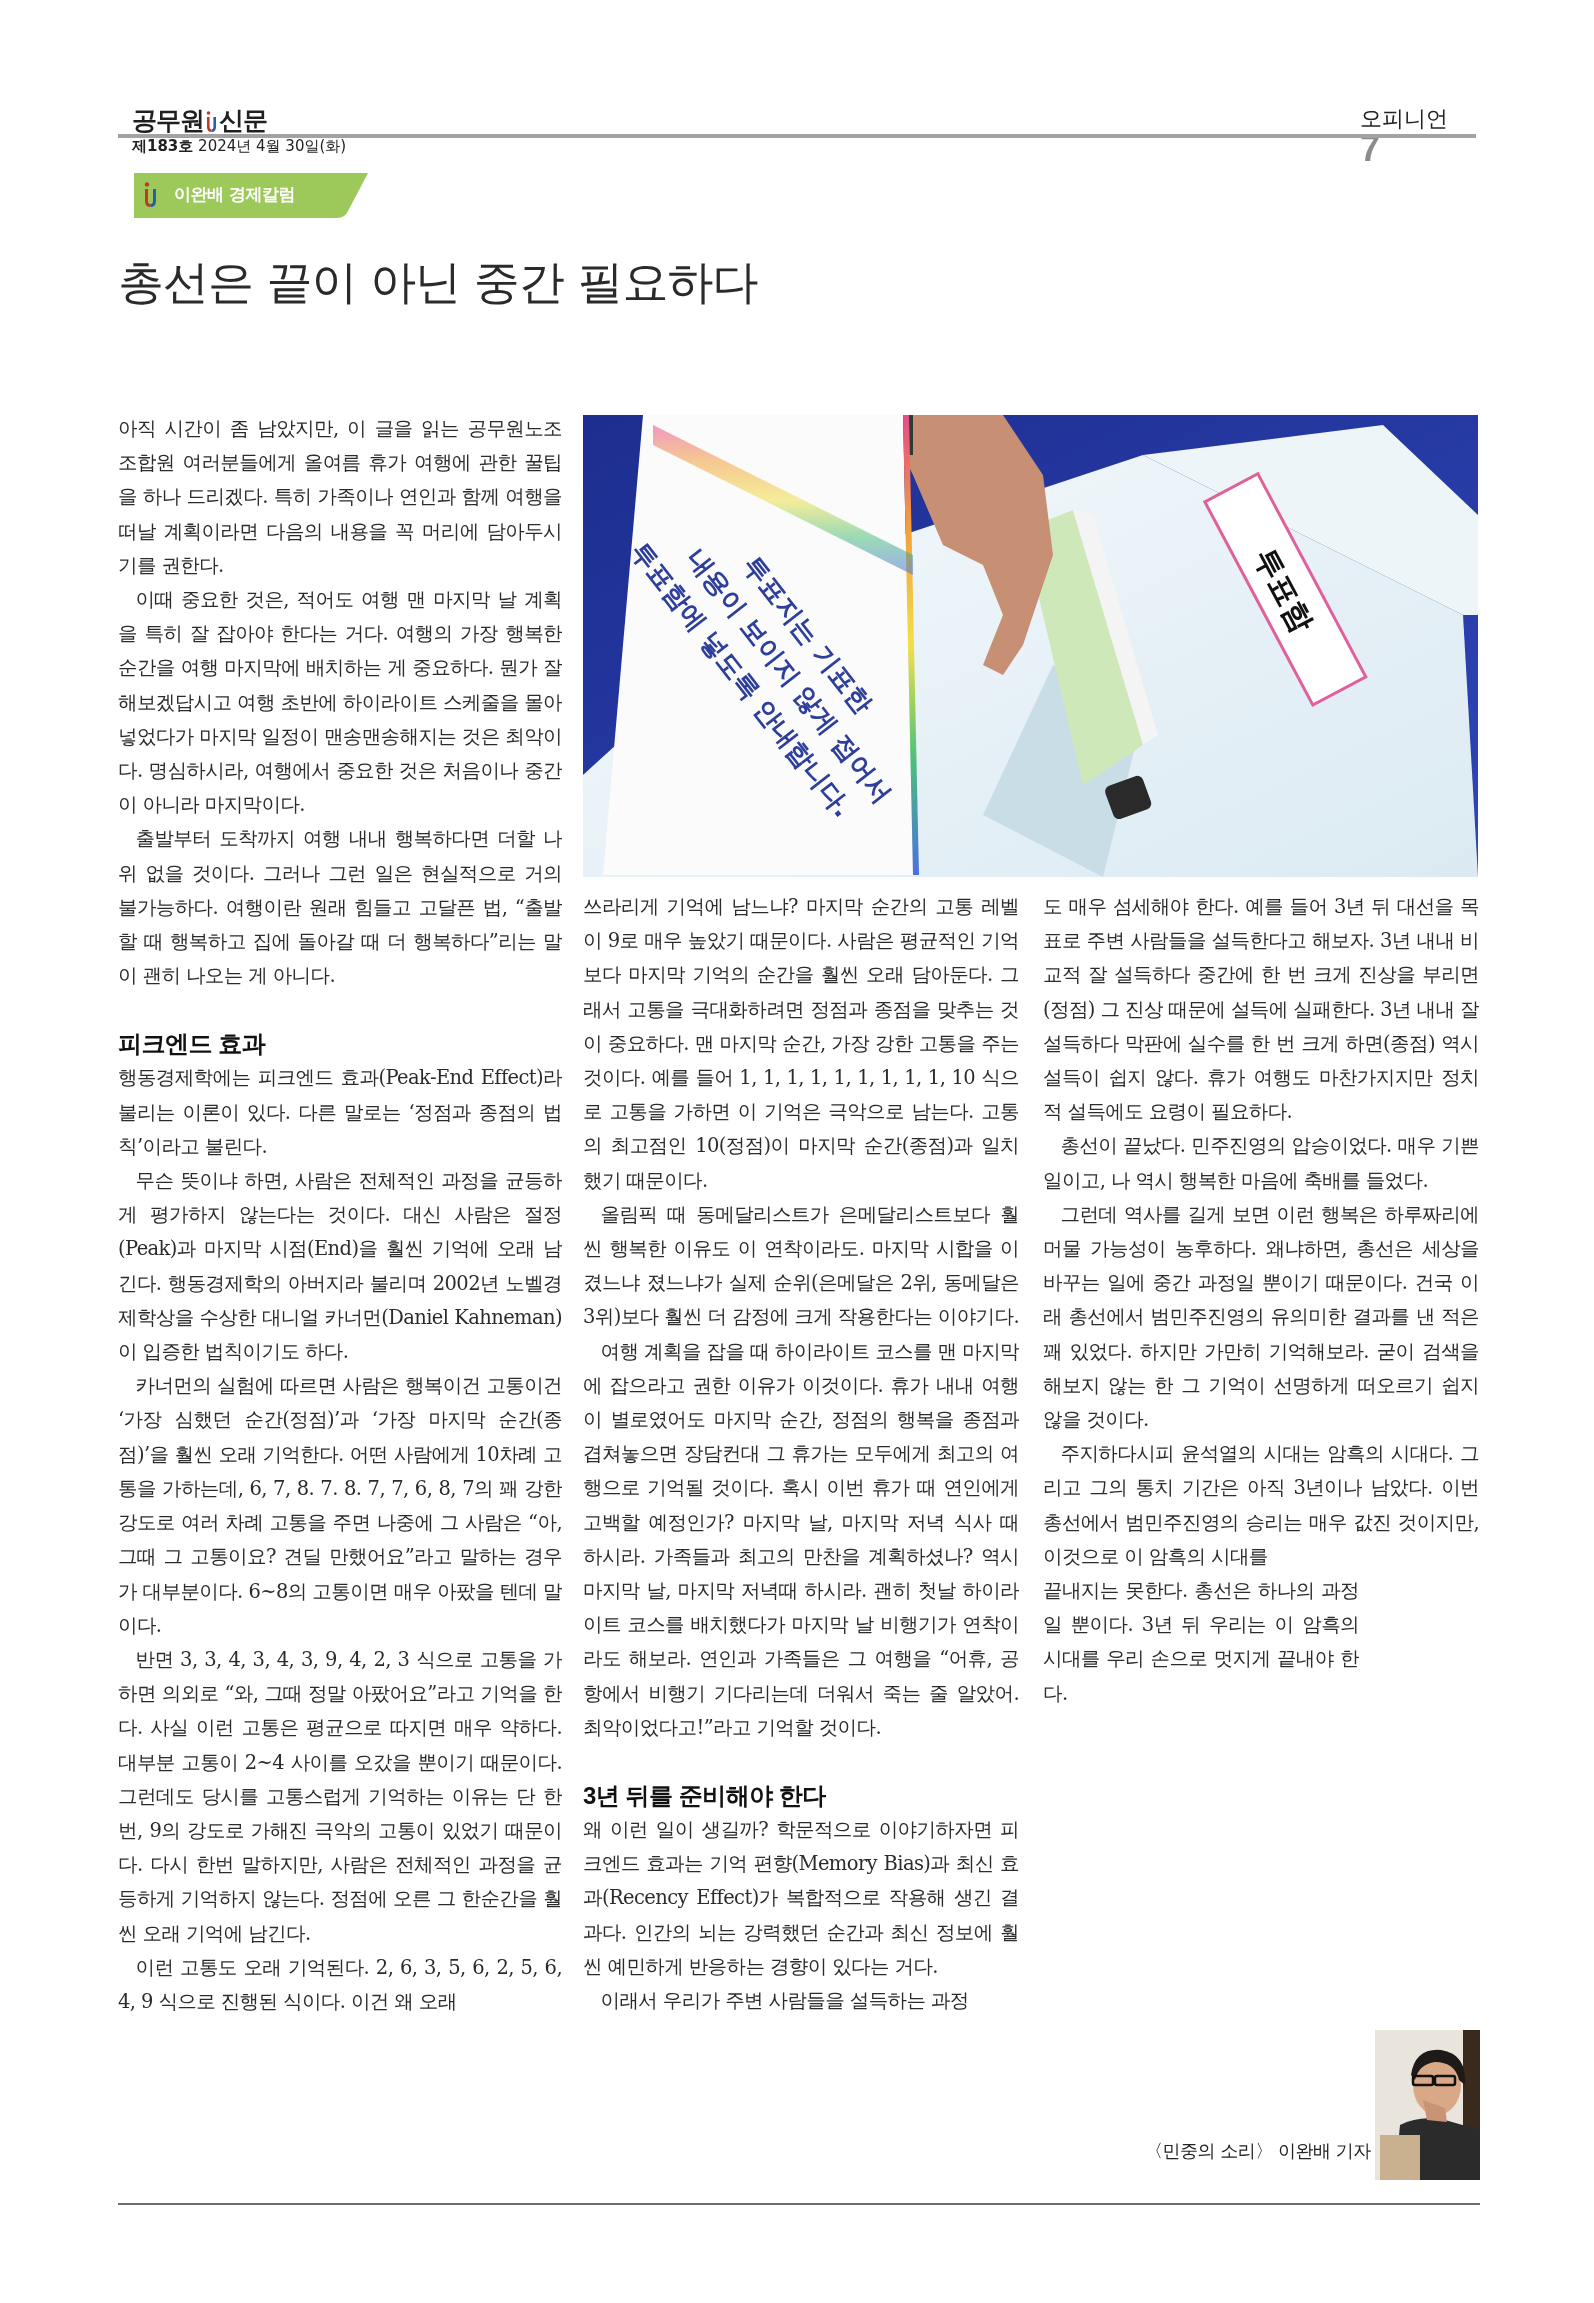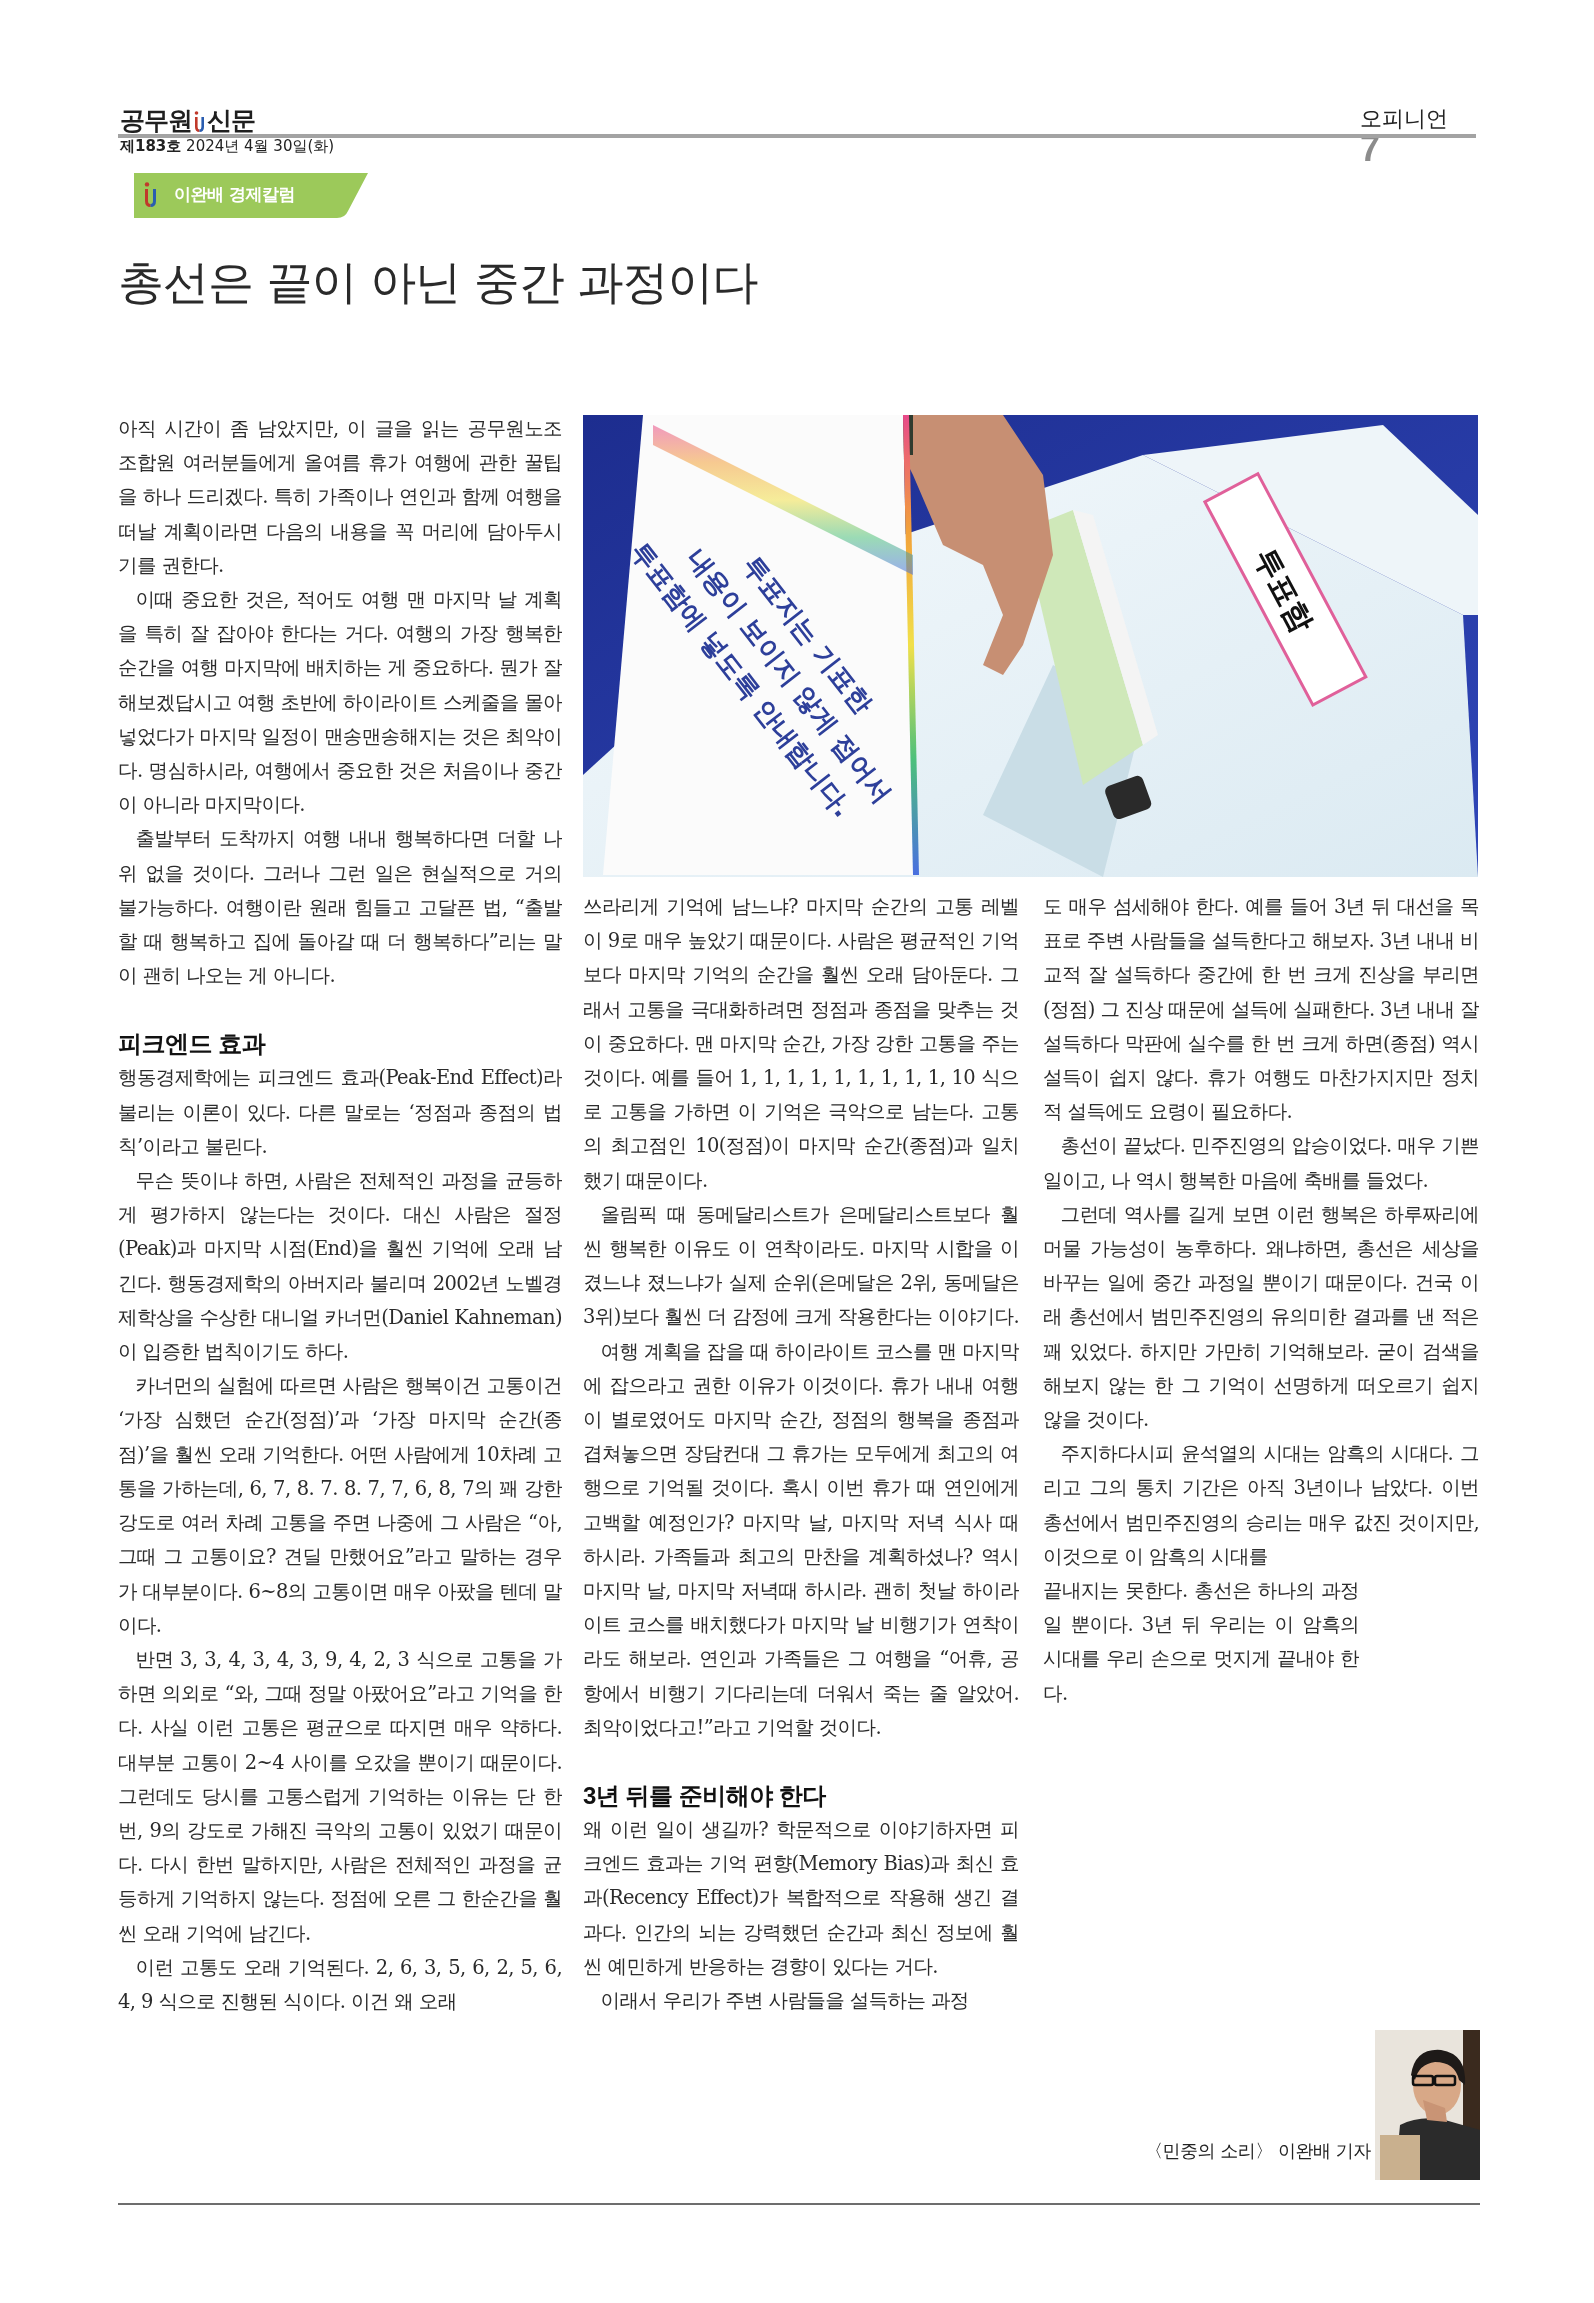--- a/index.html
+++ b/index.html
@@ -4,21 +4,21 @@
 <style>
   html, body { margin: 0; padding: 0; background: #ffffff; }
   body { width: 1594px; height: 2303px; position: relative; overflow: hidden;
          font-family: "DejaVu Serif", "Liberation Serif", serif; color: #231f20; }
   .abs { position: absolute; flex-direction: column; }
 
   
   .masthead { left: 118px; top: 104px; height: 34px; display: flex; align-items: baseline; }
   .logo { font-family: "DejaVu Sans", sans-serif; font-weight: bold; font-size: 25px; letter-spacing: -1px; color: #1f1f1f; display: flex; align-items: center; }
   .logo .u { display: inline-block; width: 11px; height: 22px; margin: 0 2px; position: relative; }
-  .issue { font-family: "DejaVu Sans", sans-serif; font-size: 15px; color: #222; margin-left: 2px; }
+  .issue { font-family: "DejaVu Sans", sans-serif; font-size: 15px; color: #222; margin-left: 14px; }
   .issue b { font-weight: bold; }
   .section-name { right: 160px; top: 104px; font-family: "DejaVu Sans", sans-serif; font-size: 22px; color: #222; display: flex; align-items: baseline; }
   .page-num { font-family: "Liberation Sans", sans-serif; font-weight: bold; font-size: 36px; color: #8c8c8c; margin-left: 14px; line-height: 30px; }
   .top-rule { left: 118px; top: 134px; width: 1358px; height: 4px; background: #a3a3a3; }
 
   
   .col-tag { left: 134px; top: 173px; width: 234px; height: 45px; }
   .col-tag svg { position: absolute; left: 0; top: 0; }
   .col-tag .tag-text { position: absolute; left: 40px; top: 10px; font-family: "DejaVu Sans", sans-serif; font-size: 17px; color: #ffffff; font-weight: bold; letter-spacing: -0.5px; }
   .col-tag .tag-u { position: absolute; left: 10px; top: 9px; }
@@ -78,21 +78,21 @@
   <span class="tag-u">
     <svg width="13" height="26" viewBox="0 0 13 26">
       <circle cx="3" cy="2.4" r="2.2" fill="#c0392b"></circle>
       <path d="M1 7 L1 19 Q1 25 6.5 25 L6.5 22 Q4 22 4 19 L4 7 Z" fill="#c0392b"></path>
       <path d="M12 7 L12 19 Q12 25 6.5 25 L6.5 22 Q9 22 9 19 L9 7 Z" fill="#2a5db0"></path>
     </svg>
   </span>
   <span class="tag-text">이완배 경제칼럼</span>
 </div>
 
-<h1 class="abs headline" style="margin:0;">총선은 끝이 아닌 중간 과정이다</h1>
+<h1 class="abs headline" style="margin:0;">총선은 끝이 아닌 중간 필요하다</h1>
 
 <div class="abs photo">
   <svg width="895" height="462" viewBox="0 0 895 462">
     <defs>
       <linearGradient id="bg" x1="0" y1="0" x2="1" y2="1">
         <stop offset="0" stop-color="#1d2d8f"></stop>
         <stop offset="1" stop-color="#2f46b8"></stop>
       </linearGradient>
       <linearGradient id="rainbow" x1="0" y1="0" x2="0" y2="1">
         <stop offset="0" stop-color="#e84a8a"></stop>

